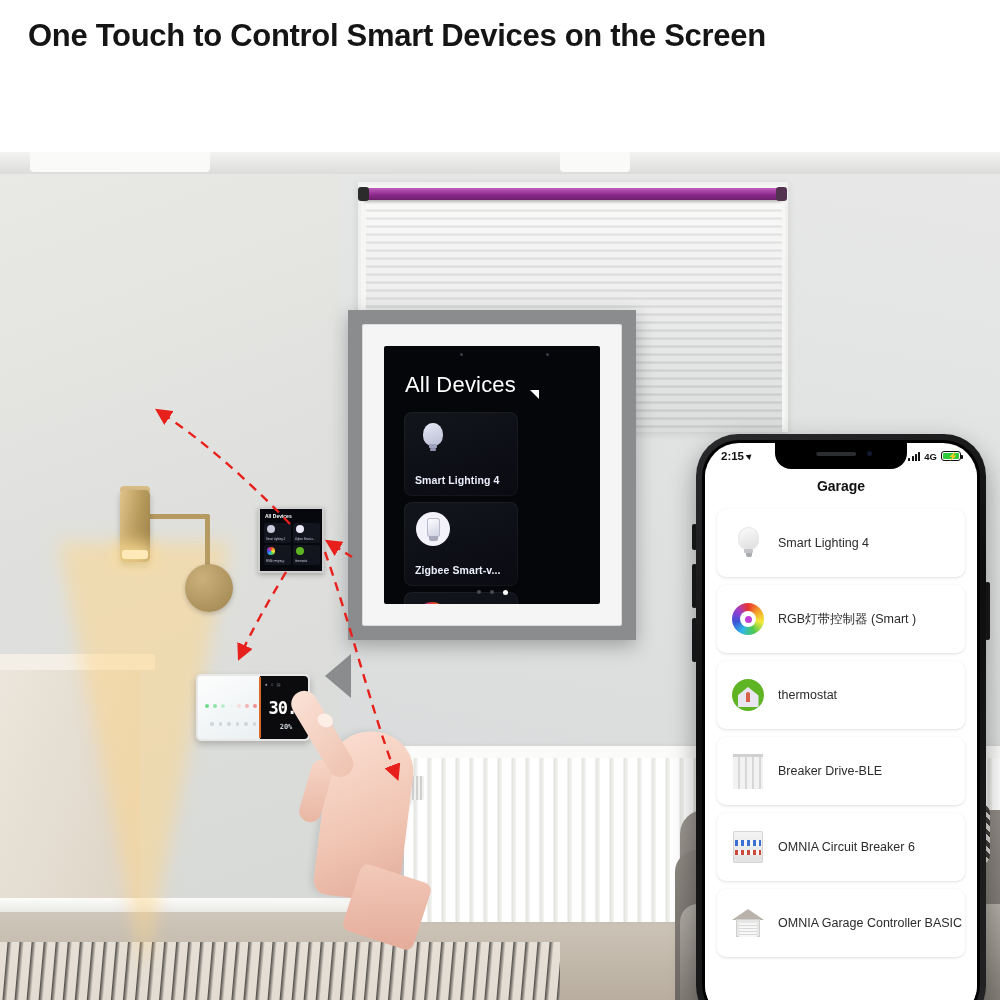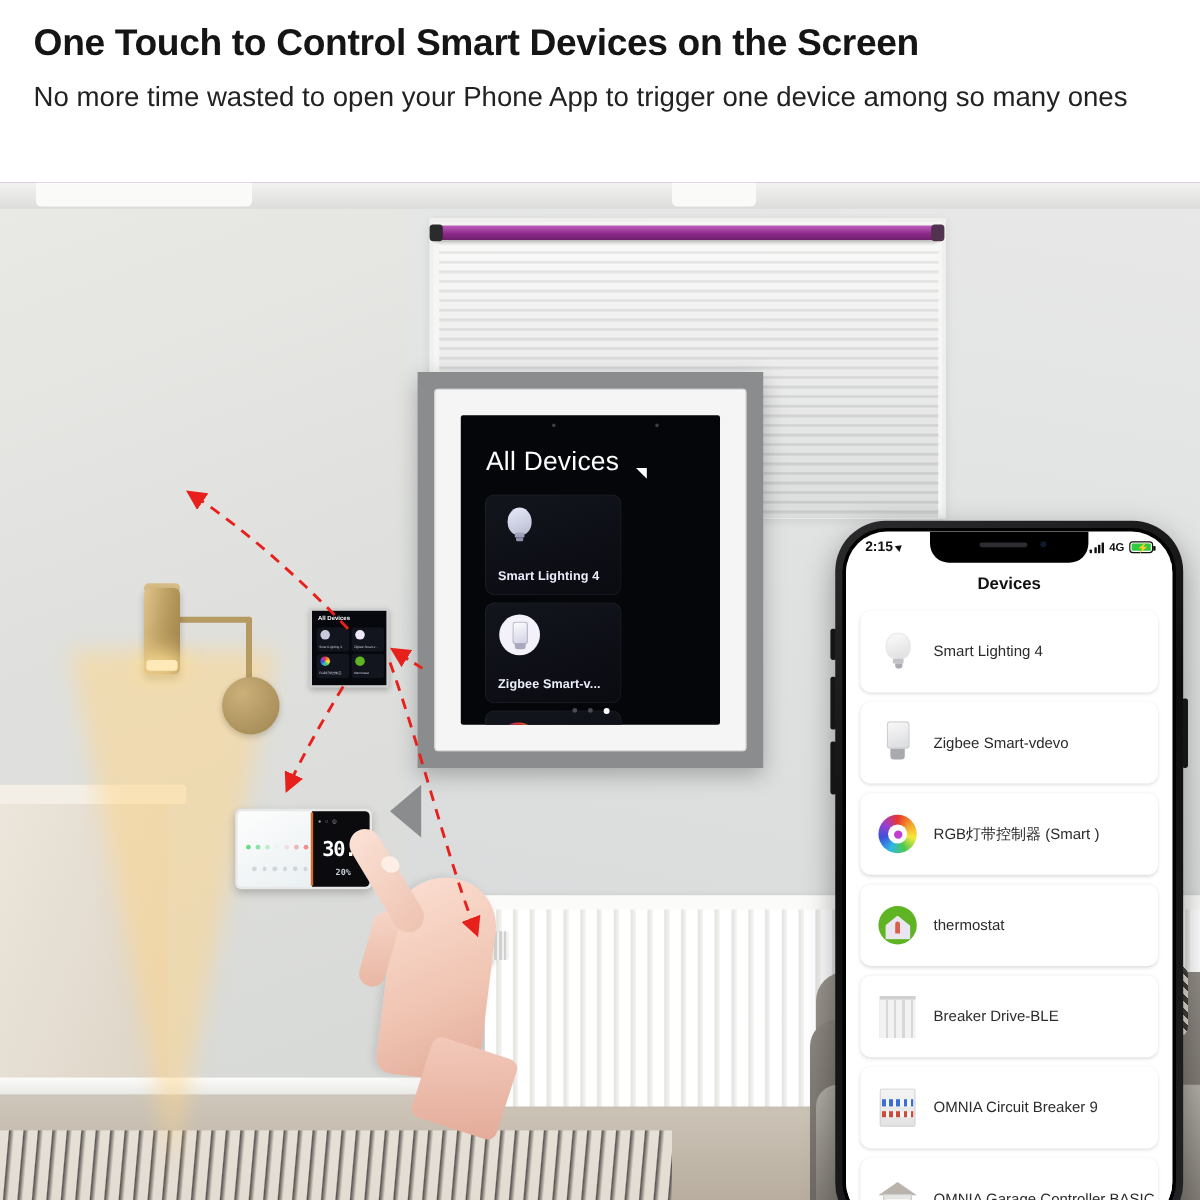--- a/index.html
+++ b/index.html
@@ -1,17 +1,17 @@
 <!DOCTYPE html>
 <html><head>
 <meta charset="utf-8">
 <style>
   html,body{margin:0;padding:0;background:#fff;}
   body{width:1000px;height:1000px;font-family:"Liberation Sans",sans-serif;overflow:hidden;}
-  #page{position:relative;width:1000px;height:1000px;overflow:hidden;background:#a21caf;}
+  #page{position:relative;width:1000px;height:1000px;overflow:hidden;background:#86efac;}
 
   
   .header{position:absolute;left:0;top:0;width:1000px;height:152px;background:#fff;box-sizing:border-box;padding:18px 28px 0 28px;}
   .hl1{font-size:31px;font-weight:700;color:#151515;letter-spacing:-.3px;line-height:1.18;white-space:nowrap;}
   .hl2{font-size:23px;font-weight:400;color:#222;line-height:1.42;margin-top:9px;max-width:960px;}
 
   
   .scene{position:absolute;left:0;top:152px;width:1000px;height:848px;overflow:hidden;
          background:linear-gradient(175deg,#e4e5e3 0%,#dedfdd 30%,#d9dad8 62%,#d2d4d2 100%);}
 
@@ -243,21 +243,20 @@
   .pGarDoor{position:absolute;left:7px;top:14px;width:18px;height:14px;
             background:repeating-linear-gradient(180deg,#f7f7f7 0 2px,#d8d8d8 2px 3px);}
 </style>
 </head>
 <body>
 
 <div id="page">
 
   <div class="header">
     <div class="hl1">One Touch to Control Smart Devices on the Screen</div>
-    <div class="hl2">No more time wasted to open your Phone App to trigger one device among so many ones</div>
   </div>
 
   <div class="scene">
 
     <div class="wallL"></div>
     <div class="wallR"></div>
     <div class="ceiling"></div>
     <div class="ceil-block" style="left:30px;width:180px;"></div>
     <div class="ceil-block" style="left:560px;width:70px;"></div>
 
@@ -459,21 +458,21 @@
               </span>
               <span class="net">4G</span>
               <span class="batt">
                 <span class="battFill"></span>
                   <span class="bolt">⚡</span>
               </span>
             </div>
           </div>
 
           <div class="navbar">
-            <div class="navTitle">Devices</div>
+            <div class="navTitle">Garage</div>
           </div>
           <div class="backBtn">‹</div>
           <div class="eyeBtn">
             <svg width="19" height="14" viewBox="0 0 19 14">
               <path d="M1.5 7 C4 2.8 7 1.2 9.5 1.2 C12 1.2 15 2.8 17.5 7 C15 11.2 12 12.8 9.5 12.8 C7 12.8 4 11.2 1.5 7 Z" fill="none" stroke="#111" stroke-width="1.5"></path>
               <circle cx="9.5" cy="7" r="2.6" fill="#111"></circle>
               <line x1="2" y1="13" x2="17" y2="1" stroke="#111" stroke-width="2"></line>
               <line x1="2" y1="13" x2="17" y2="1" stroke="#fff" stroke-width="0.8"></line>
             </svg>
           </div>
@@ -484,29 +483,20 @@
               <div class="devIcon">
                 <div class="pBulb">
                     <div class="b"></div>
                     <div class="n"></div>
                     <div class="n2"></div>
                   </div>
               </div>
               <div class="devName">Smart Lighting 4</div>
             </div>
 
-            <div class="devcard">
-              <div class="devIcon">
-                <div class="pPlug">
-                    <div class="pPlugB"></div>
-                    <div class="pPlugP"></div>
-                  </div>
-              </div>
-              <div class="devName">Zigbee Smart-vdevo</div>
-            </div>
 
             <div class="devcard">
               <div class="devIcon">
                 <div class="pRgb">
                     <div class="pRgbIn">
                       <div class="pRgbDot"></div>
                     </div>
                   </div>
               </div>
               <div class="devName">RGB灯带控制器 (Smart )</div>
@@ -527,21 +517,21 @@
               <div class="devIcon">
                 <div class="pBlind"></div>
               </div>
               <div class="devName">Breaker Drive-BLE</div>
             </div>
 
             <div class="devcard">
               <div class="devIcon">
                 <div class="pBreaker"></div>
               </div>
-              <div class="devName">OMNIA Circuit Breaker 9</div>
+              <div class="devName">OMNIA Circuit Breaker 6</div>
             </div>
 
             <div class="devcard">
               <div class="devIcon">
                 <div class="pGarage">
                     <div class="pGarRoof"></div>
                     <div class="pGarBody"></div>
                     <div class="pGarDoor"></div>
                   </div>
               </div>

